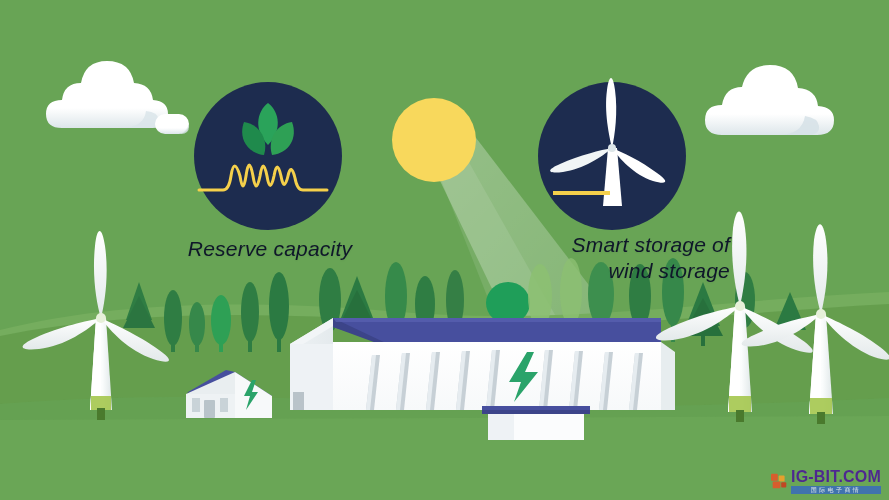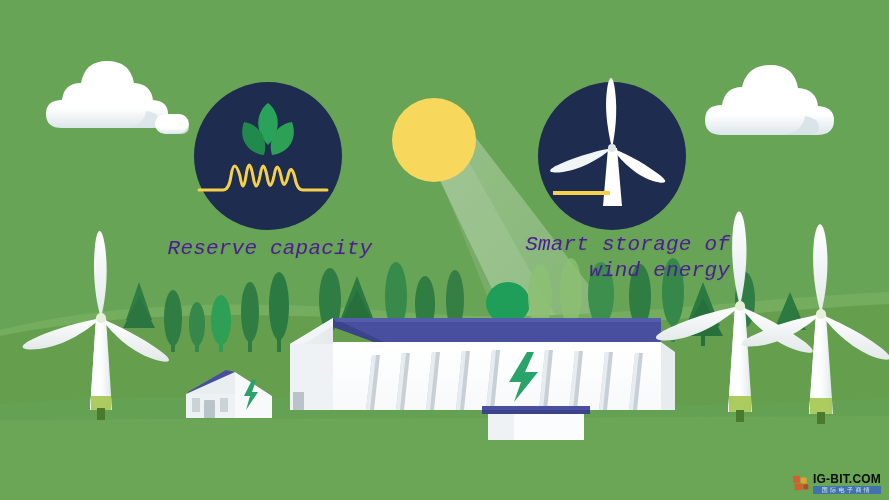--- a/index.html
+++ b/index.html
@@ -3,36 +3,36 @@
 <meta charset="utf-8">
 <style>
   html,body{margin:0;padding:0;background:#2b2b2b;}
   .stage{
     position:relative;width:889px;height:500px;overflow:hidden;
     font-family:"Liberation Sans","DejaVu Sans",sans-serif;
     background:#68a455;
   }
   .layer{position:absolute;left:0;top:0;width:889px;height:500px;}
   .label{
-    position:absolute;color:#4c1d95;font-style:italic;font-weight:400;
+    position:absolute;color:#0f172a;font-style:italic;font-weight:400;
     font-size:21px;letter-spacing:.2px;text-align:center;line-height:1.25;
     text-shadow:0 1px 2px rgba(0,0,0,.06);
-    font-family:Liberation Mono, monospace;
+    font-family:Liberation Sans, sans-serif;
   }
   #lbl-reserve{left:150px;top:236px;width:240px;}
   #lbl-smart{left:490px;top:232px;width:240px;text-align:right;}
   .wm{
     position:absolute;right:8px;bottom:6px;display:flex;align-items:center;gap:3px;
     opacity:.92;
   }
   .wm-mark{width:17px;height:17px;position:relative;}
   .wm-text{display:flex;flex-direction:column;line-height:1;}
   .wm-title{
     font-family:"Liberation Sans","DejaVu Sans",sans-serif;
-    font-size:12px;font-weight:700;color:#000000;letter-spacing:.2px;
+    font-size:16px;font-weight:700;color:#4c1d95;letter-spacing:.2px;
   }
   .wm-sub{
     background:#3d6fb5;color:#e9eef6;font-size:6px;letter-spacing:2.4px;
     font-family:"Liberation Sans","DejaVu Sans",sans-serif;
     padding:1px 2px 1px 2px;margin-top:1px;text-align:center;white-space:nowrap;
   }
 </style>
 </head>
 <body>
 
@@ -286,21 +286,21 @@
         <line x1="553" y1="193" x2="610" y2="193" stroke="#f5d04b" stroke-width="4" stroke-linecap="butt"></line>
       </g>
 
     </g>
   </svg>
 
   <div class="label" id="lbl-reserve">Reserve capacity</div>
 
   <div class="label" id="lbl-smart">
     <div>Smart storage of</div>
-    <div>wind energy</div>
+    <div>wind storage</div>
   </div>
 
   <div class="wm">
     <div class="wm-mark">
       <svg viewBox="0 0 20 20" width="17" height="17">
         <rect x="0" y="1" width="8" height="8" rx="1" fill="#e2572a"></rect>
         <rect x="9" y="3" width="7" height="7" rx="1" fill="#f0a02a"></rect>
         <rect x="2" y="10" width="9" height="8" rx="1" fill="#e2572a"></rect>
         <rect x="12" y="11" width="6" height="6" rx="1" fill="#c9401f"></rect>
       </svg>

